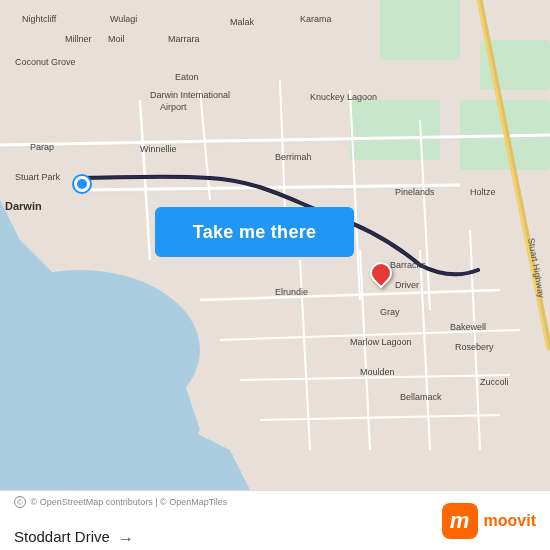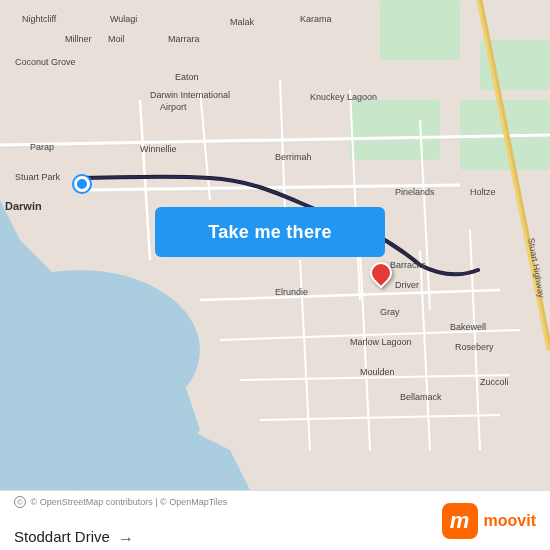--- a/index.html
+++ b/index.html
@@ -15,21 +15,21 @@
 
     #map-svg {
       width: 100%;
       height: 100%;
     }
 
     #take-me-there-btn {
       position: absolute;
       top: 207px;
       left: 155px;
-      width: 230px;
+      width: 199px;
       height: 50px;
       background: #2196f3;
       color: white;
       border: none;
       border-radius: 6px;
       font-size: 18px;
       font-weight: bold;
       cursor: pointer;
       z-index: 10;
       letter-spacing: 0.3px;

